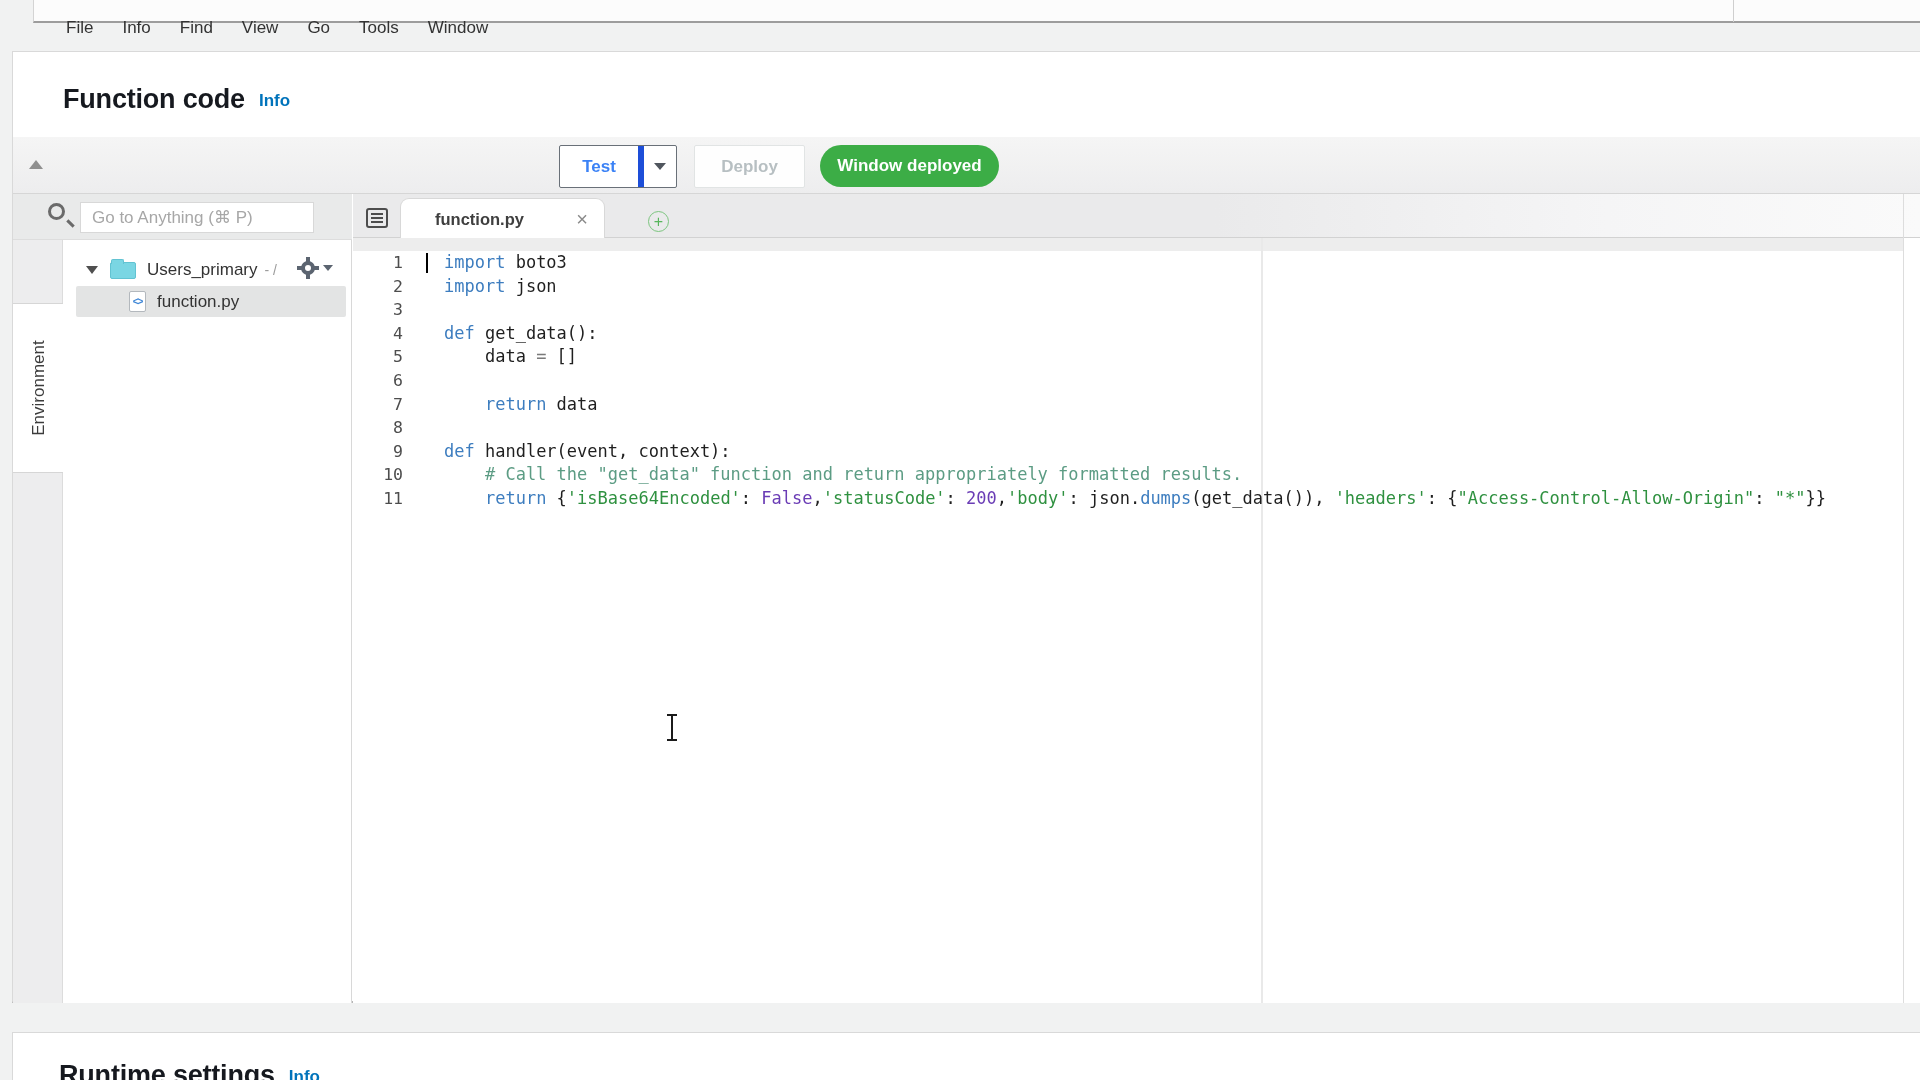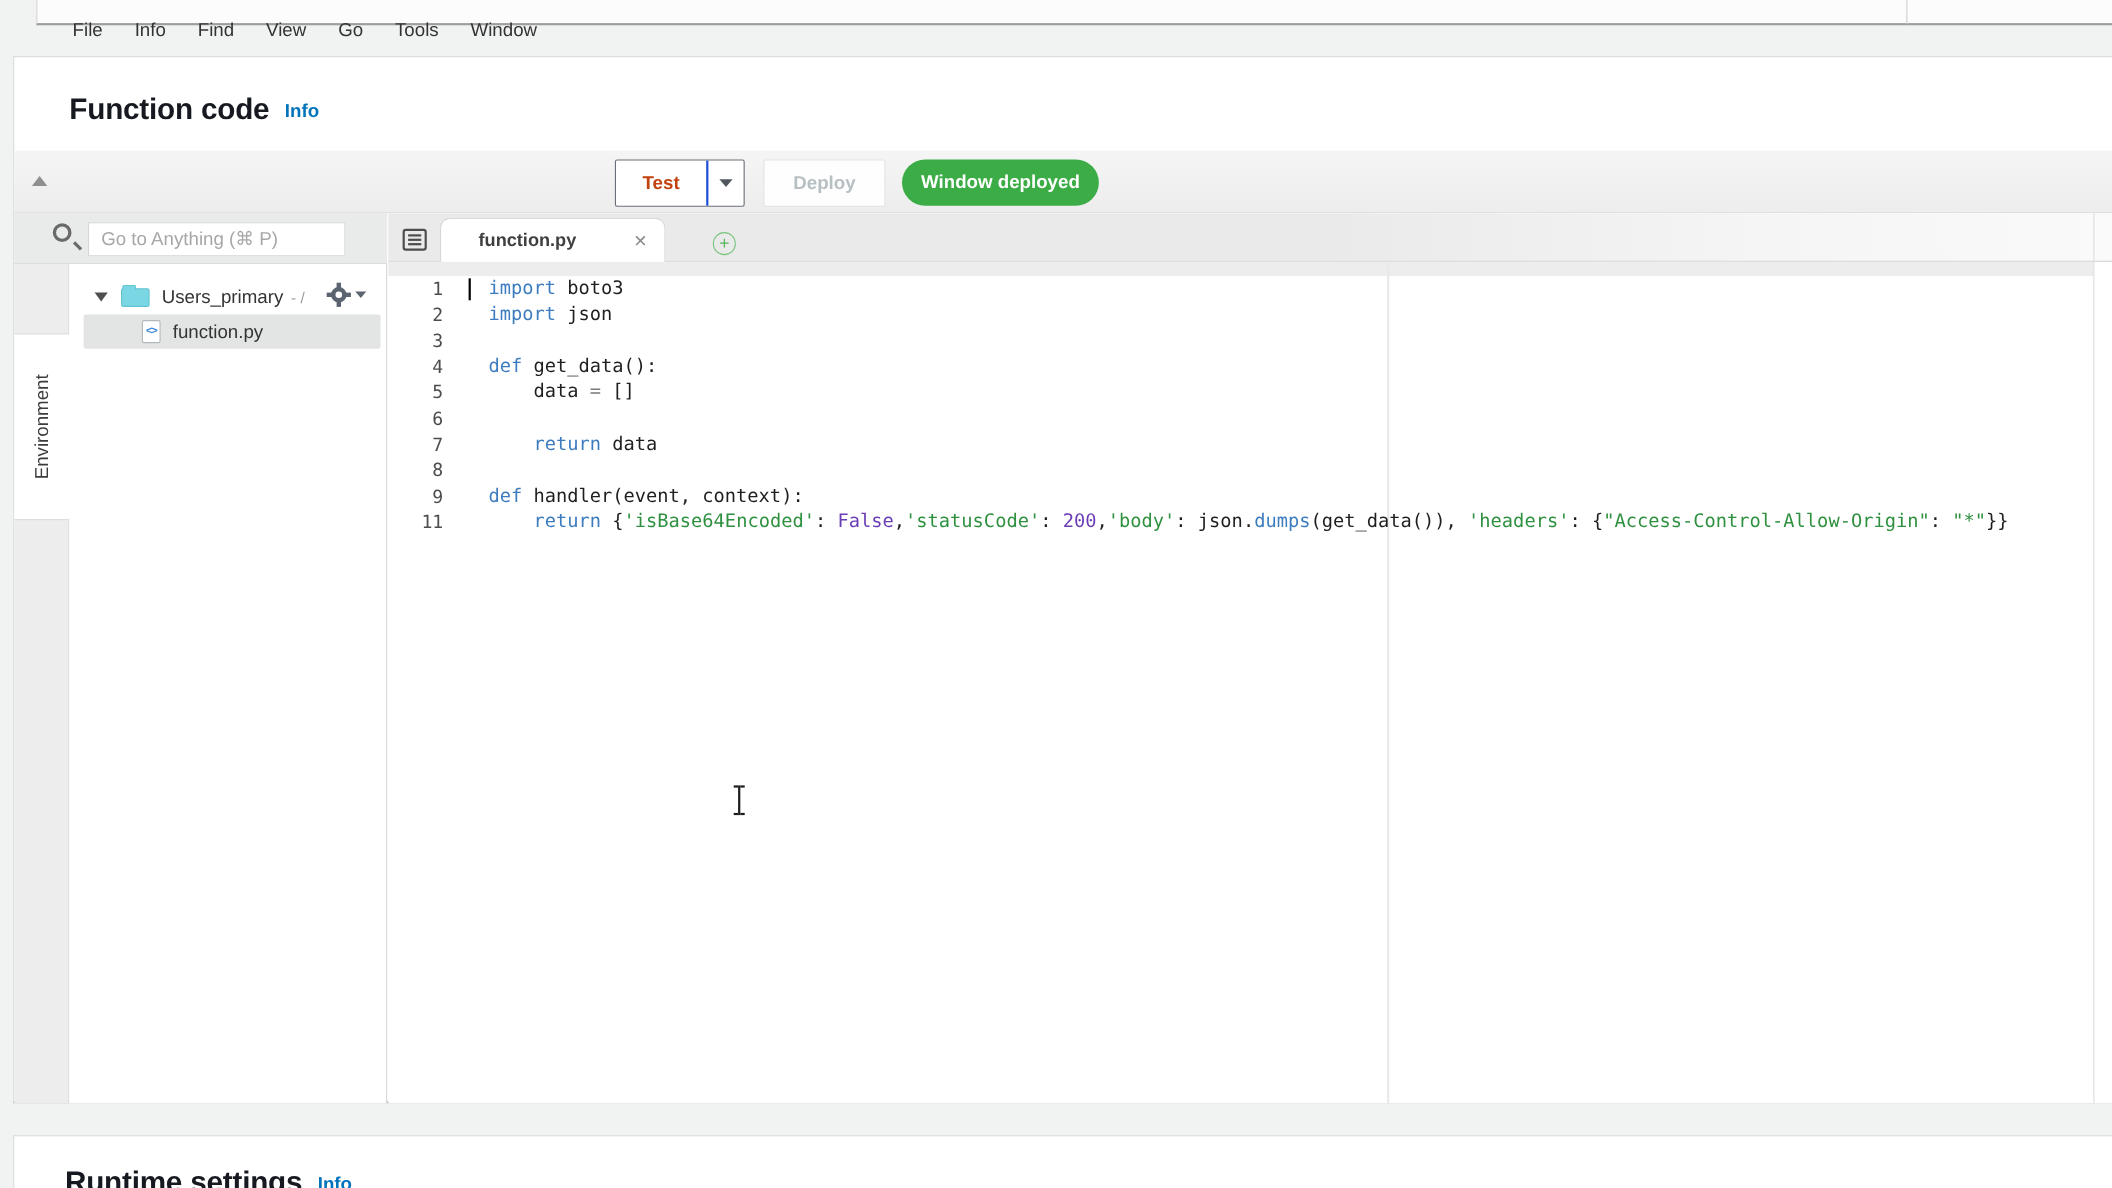--- a/index.html
+++ b/index.html
@@ -25,21 +25,21 @@
   .card-heading{font-size:27px;font-weight:800;color:#16191f;letter-spacing:-0.2px;margin-left:20px;}
   .info-link{font-size:17px;font-weight:700;color:var(--link);margin-top:3px;}
 
   
   .menustrip{left:13px;top:137px;width:1907px;height:57px;background:linear-gradient(#f5f5f5,#ededee);border-bottom:1px solid #d6d6d6;}
   .collapse-tri{left:29px;top:160px;width:0;height:0;border-left:7px solid transparent;border-right:7px solid transparent;border-bottom:9px solid #8f8f8f;}
   .menu-items{left:66px;top:0;height:56px;display:flex;align-items:center;gap:29px;}
   .menu-item{font-size:17px;color:#333;}
 
   .btn-test{left:559px;top:145px;width:118px;height:43px;background:#fff;border:1px solid #697078;border-radius:2px;display:flex;}
-  .btn-test-main{width:84px;display:flex;align-items:center;justify-content:center;font-size:17px;font-weight:700;color:#c2410c;border-right:2px solid #1d4ed8;}
+  .btn-test-main{width:84px;display:flex;align-items:center;justify-content:center;font-size:17px;font-weight:700;color:#3b82f6;border-right:6px solid #1d4ed8;}
   .btn-test-arrow{flex:1;display:flex;align-items:center;justify-content:center;}
   .tri-down{width:0;height:0;border-left:6px solid transparent;border-right:6px solid transparent;border-top:7px solid #50565e;}
   .btn-deploy{left:694px;top:145px;width:111px;height:43px;background:#fefefe;border:1px solid #e1e4e4;border-radius:2px;display:flex;align-items:center;justify-content:center;font-size:17px;font-weight:700;color:#b7bfc2;}
   .badge{left:820px;top:145px;width:179px;height:42px;border-radius:21px;background:var(--badge-green);display:flex;align-items:center;justify-content:center;font-size:17px;font-weight:700;color:#fff;}
 
   
   .searchrow{left:13px;top:194px;width:339px;height:46px;background:#e9eaea;border-bottom:1px solid #ddd;}
   .mag{left:48px;top:203px;width:17px;height:17px;border:3px solid #6a6a6a;border-radius:50%;}
   .mag-handle{left:66px;top:222px;width:9px;height:3px;background:#6a6a6a;transform:rotate(45deg);}
   .goto-input{left:80px;top:202px;width:234px;height:31px;background:#fff;border:1px solid #d8d8d8;font-size:17px;color:#333;padding:0 11px;font-family:"Liberation Sans",sans-serif;}
@@ -189,20 +189,21 @@
 <div class="abs code-area">
     <div class="code-row"><span class="gutter-num">1</span><span class="code-text"><span class="t-k">import</span><span class="t-p"> boto3</span></span><span class="caret"></span></div>
     <div class="code-row"><span class="gutter-num">2</span><span class="code-text"><span class="t-k">import</span><span class="t-p"> json</span></span></div>
     <div class="code-row"><span class="gutter-num">3</span><span class="code-text"></span></div>
     <div class="code-row"><span class="gutter-num">4</span><span class="code-text"><span class="t-k">def</span><span class="t-p"> get_data():</span></span></div>
     <div class="code-row"><span class="gutter-num">5</span><span class="code-text"><span class="t-p">    data </span><span class="t-o">=</span><span class="t-p"> []</span></span></div>
     <div class="code-row"><span class="gutter-num">6</span><span class="code-text"></span></div>
     <div class="code-row"><span class="gutter-num">7</span><span class="code-text"><span class="t-p">    </span><span class="t-k">return</span><span class="t-p"> data</span></span></div>
     <div class="code-row"><span class="gutter-num">8</span><span class="code-text"></span></div>
     <div class="code-row"><span class="gutter-num">9</span><span class="code-text"><span class="t-k">def</span><span class="t-p"> handler(event, context):</span></span></div>
+    <div class="code-row"><span class="gutter-num">10</span><span class="code-text"><span class="t-c">    # Call the "get_data" function and return appropriately formatted results.</span></span></div>
     <div class="code-row"><span class="gutter-num">11</span><span class="code-text"><span class="t-p">    </span><span class="t-k">return</span><span class="t-p"> {</span><span class="t-s">'isBase64Encoded'</span><span class="t-p">: </span><span class="t-n">False</span><span class="t-p">,</span><span class="t-s">'statusCode'</span><span class="t-p">: </span><span class="t-n">200</span><span class="t-p">,</span><span class="t-s">'body'</span><span class="t-p">: json.</span><span class="t-f">dumps</span><span class="t-p">(get_data()), </span><span class="t-s">'headers'</span><span class="t-p">: {</span><span class="t-s">"Access-Control-Allow-Origin"</span><span class="t-p">: </span><span class="t-s">"*"</span><span class="t-p">}}</span></span></div>
   </div>
 
 <div class="abs ibeam">
   <i class="t"></i>
     <i class="t2"></i>
     <i class="v"></i>
     <i class="b"></i>
     <i class="b2"></i>
 </div>

